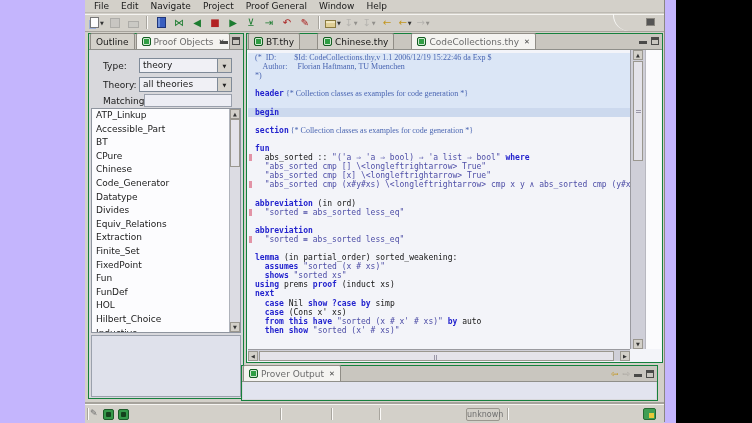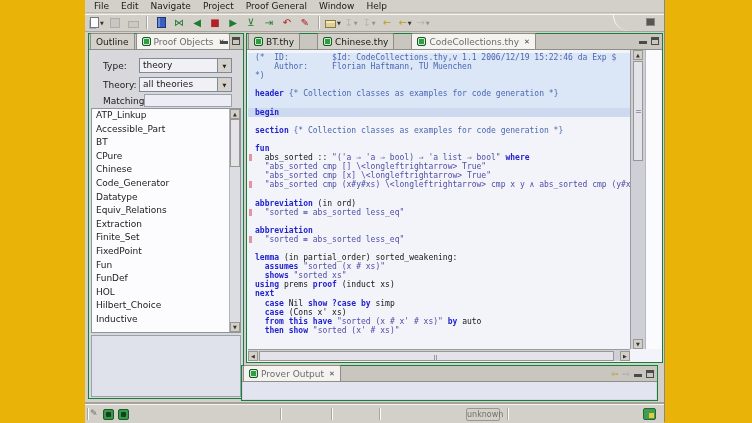--- a/index.html
+++ b/index.html
@@ -1,16 +1,16 @@
 <!DOCTYPE html>
 <html><head>
 <meta charset="utf-8">
 <style>
   html,body{margin:0;padding:0;background:#000;}
-  .stage{position:relative;width:752px;height:423px;background:#eab308;overflow:hidden;
+  .stage{position:relative;width:676px;height:423px;background:#c4b5fd;overflow:hidden;
          font-family:"DejaVu Sans",sans-serif;font-size:9px;color:#1a1a1a;}
   #window{position:absolute;left:85px;top:0;width:580px;height:422px;background:#d3d0c9;
           border-right:1px solid #8a8780;box-sizing:border-box;}
   
   #menubar{position:absolute;left:0;top:0;width:100%;height:13px;line-height:13px;
            padding-left:3px;border-bottom:1px solid #bcb9b2;box-sizing:border-box;}
   .menu-item{display:inline-block;padding:0 6px;height:13px;}
   
   #toolbar{position:absolute;left:0;top:14px;width:100%;height:18px;display:flex;align-items:center;
            padding-left:3px;box-sizing:border-box;border-bottom:1px solid #a6a39c;box-shadow:0 1px 0 #f4f3f0 inset;}
@@ -70,21 +70,21 @@
   #editor-view{left:161px;top:33px;width:417px;height:330px;background:#f3f4f9;}
   .edtext{position:absolute;left:1px;top:16px;right:32px;bottom:13px;overflow:hidden;background:#f3f4f9;}
   .codewrap{position:absolute;left:0;top:0;right:0;padding-top:3px;}
   .codeline{position:relative;height:9.1px;line-height:9.1px;font-family:"DejaVu Sans Mono",monospace;
             font-size:8px;white-space:pre;padding-left:7px;}
   .bg-proc{background:#dbe6f6;}
   .bg-begin{background:#ccd9ee;}
   .mk::before{content:"";position:absolute;left:1px;top:1px;width:3px;height:7px;background:#e293a6;}
   .k{color:#2424ce;font-weight:bold;}
   .t{color:#141414;}
-  .c{color:#4a66b2;}
+  .c{color:#4a66b2;font-family:Liberation Serif, serif;}
   .q{color:#4d4da6;}
   .h{color:#0c0c0c;background:#c0d2e8;}
   .vscroll{position:absolute;right:17px;top:16px;width:15px;bottom:13px;background:#cfcfd8;
            border-left:1px solid #9a9aa0;box-sizing:border-box;}
   .annotcol{position:absolute;right:1px;top:16px;width:16px;bottom:13px;background:#fbfbfd;
             border-left:1px solid #b8b8c0;box-sizing:border-box;}
   .hscroll{position:absolute;left:1px;right:32px;bottom:1px;height:12px;background:#cfcfd8;
            border-top:1px solid #9a9aa0;box-sizing:border-box;}
   .grip{position:absolute;display:flex;gap:1px;}
   .grip i{display:block;background:#9a97a8;}
@@ -213,20 +213,21 @@
       <div class="matchinput" style="left:55px;top:60px;width:88px;height:13px;"></div>
       <div class="listbox">
         <div id="theory-list">
             <div class="listitem">ATP_Linkup</div>
             <div class="listitem">Accessible_Part</div>
             <div class="listitem">BT</div>
             <div class="listitem">CPure</div>
             <div class="listitem">Chinese</div>
             <div class="listitem">Code_Generator</div>
             <div class="listitem">Datatype</div>
+            <div class="listitem">Divides</div>
             <div class="listitem">Equiv_Relations</div>
             <div class="listitem">Extraction</div>
             <div class="listitem">Finite_Set</div>
             <div class="listitem">FixedPoint</div>
             <div class="listitem">Fun</div>
             <div class="listitem">FunDef</div>
             <div class="listitem">HOL</div>
             <div class="listitem">Hilbert_Choice</div>
             <div class="listitem">Inductive</div>
           </div>

